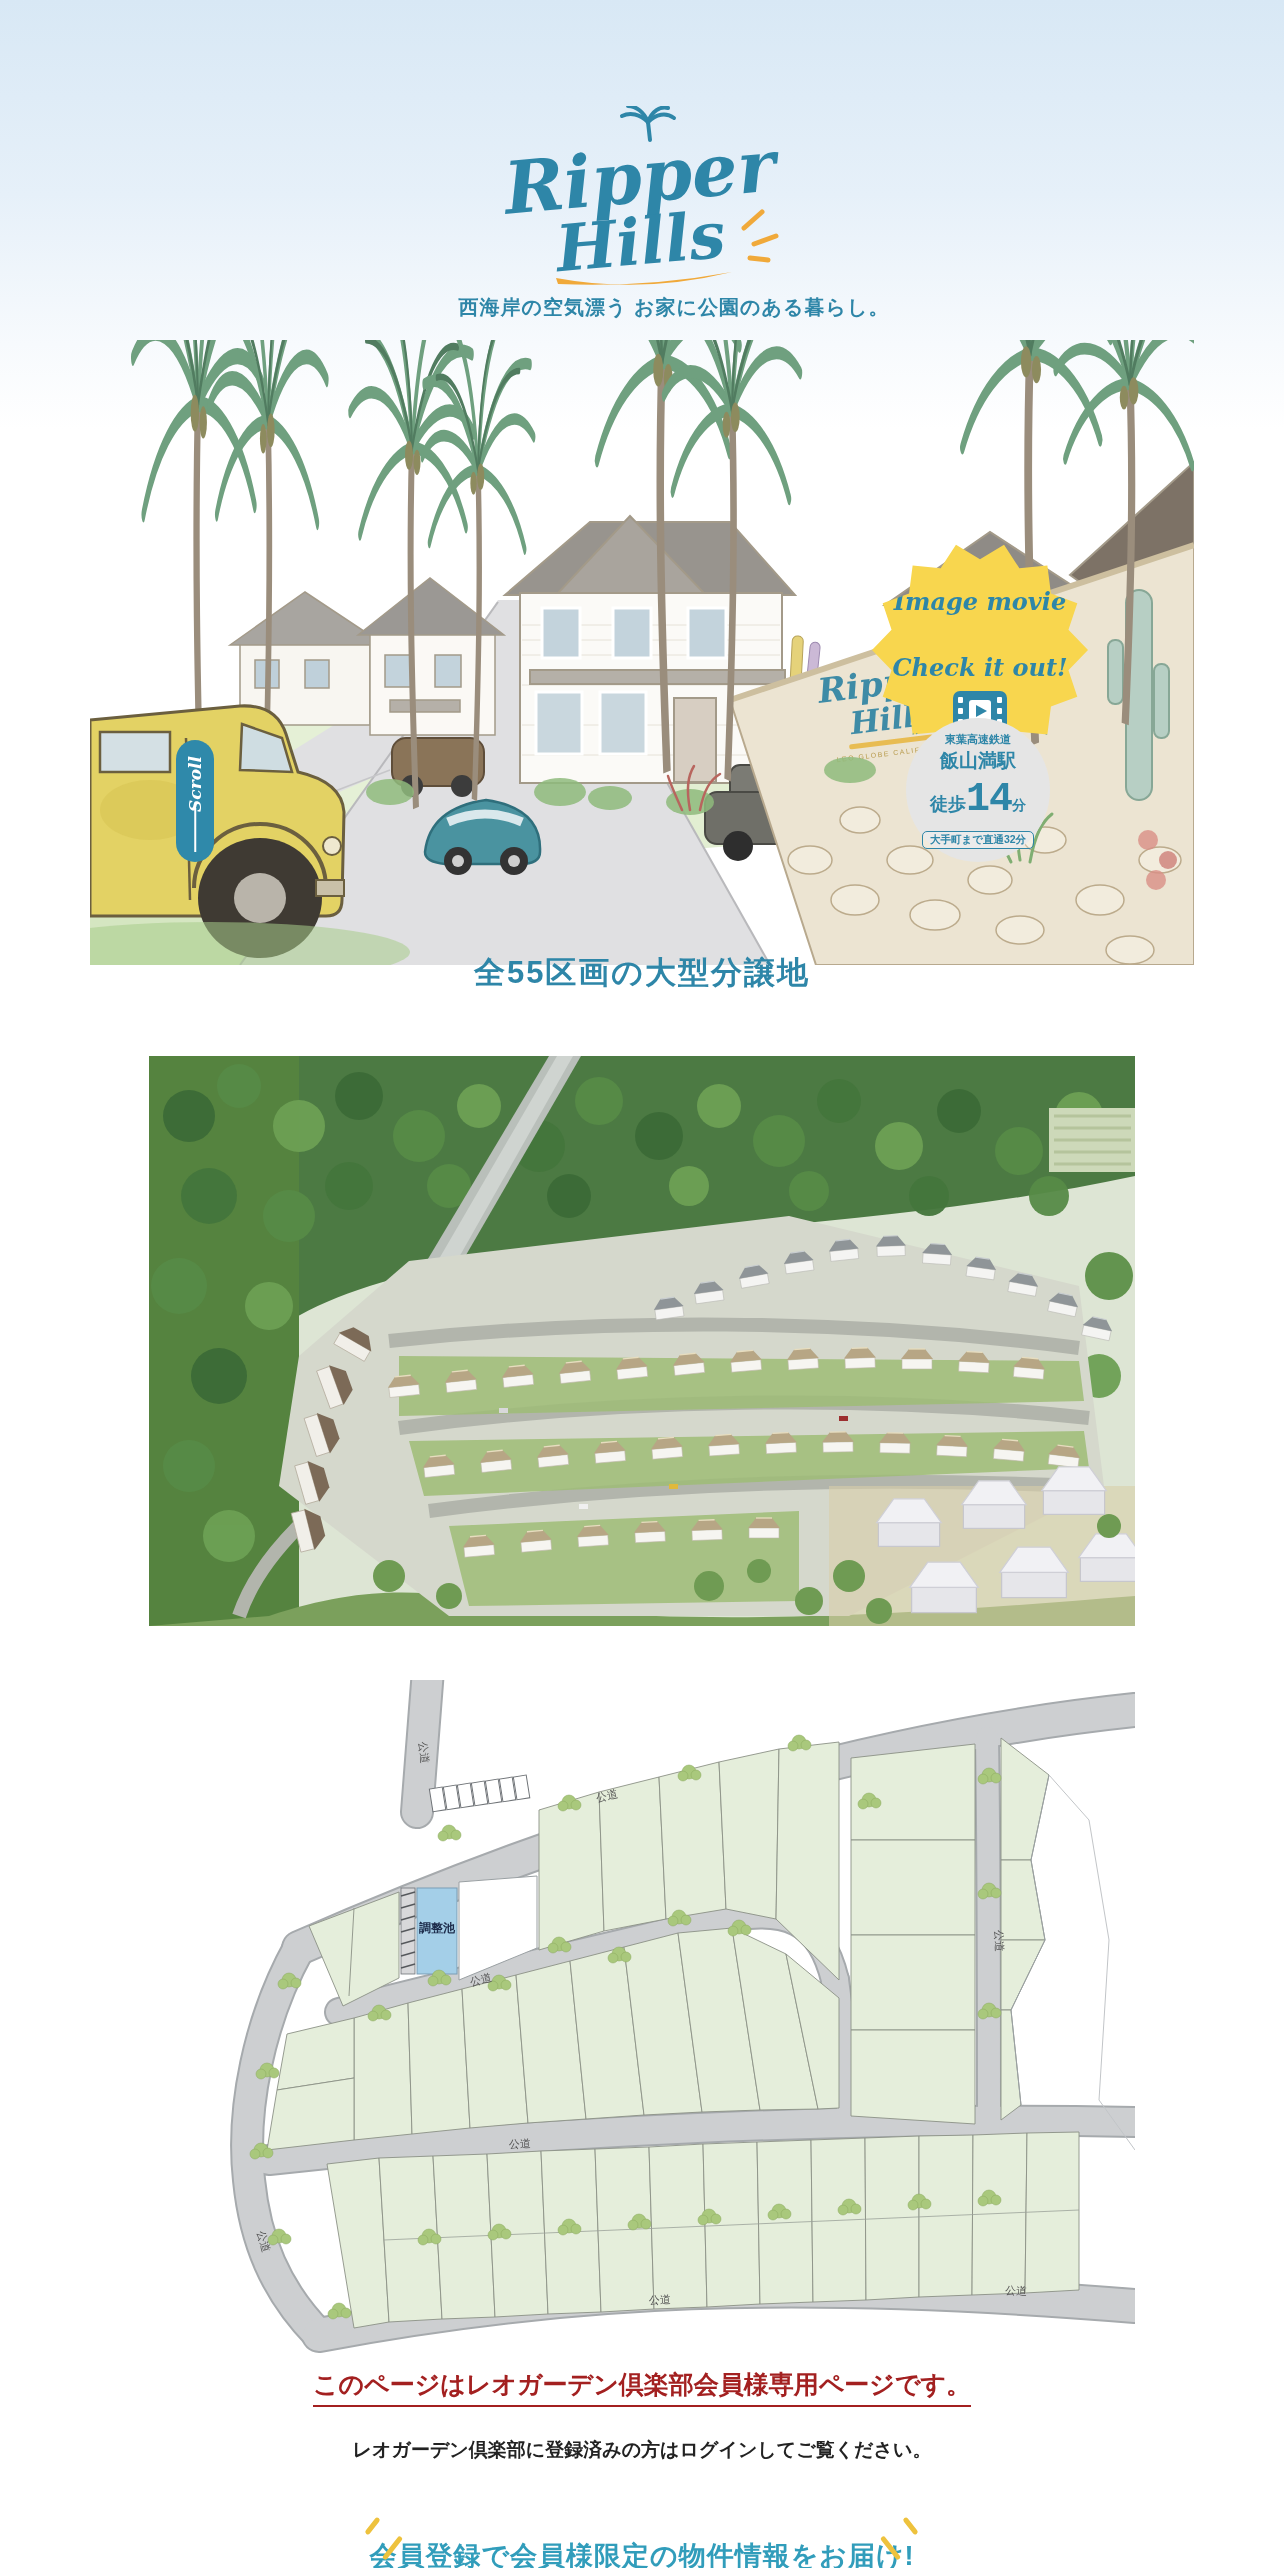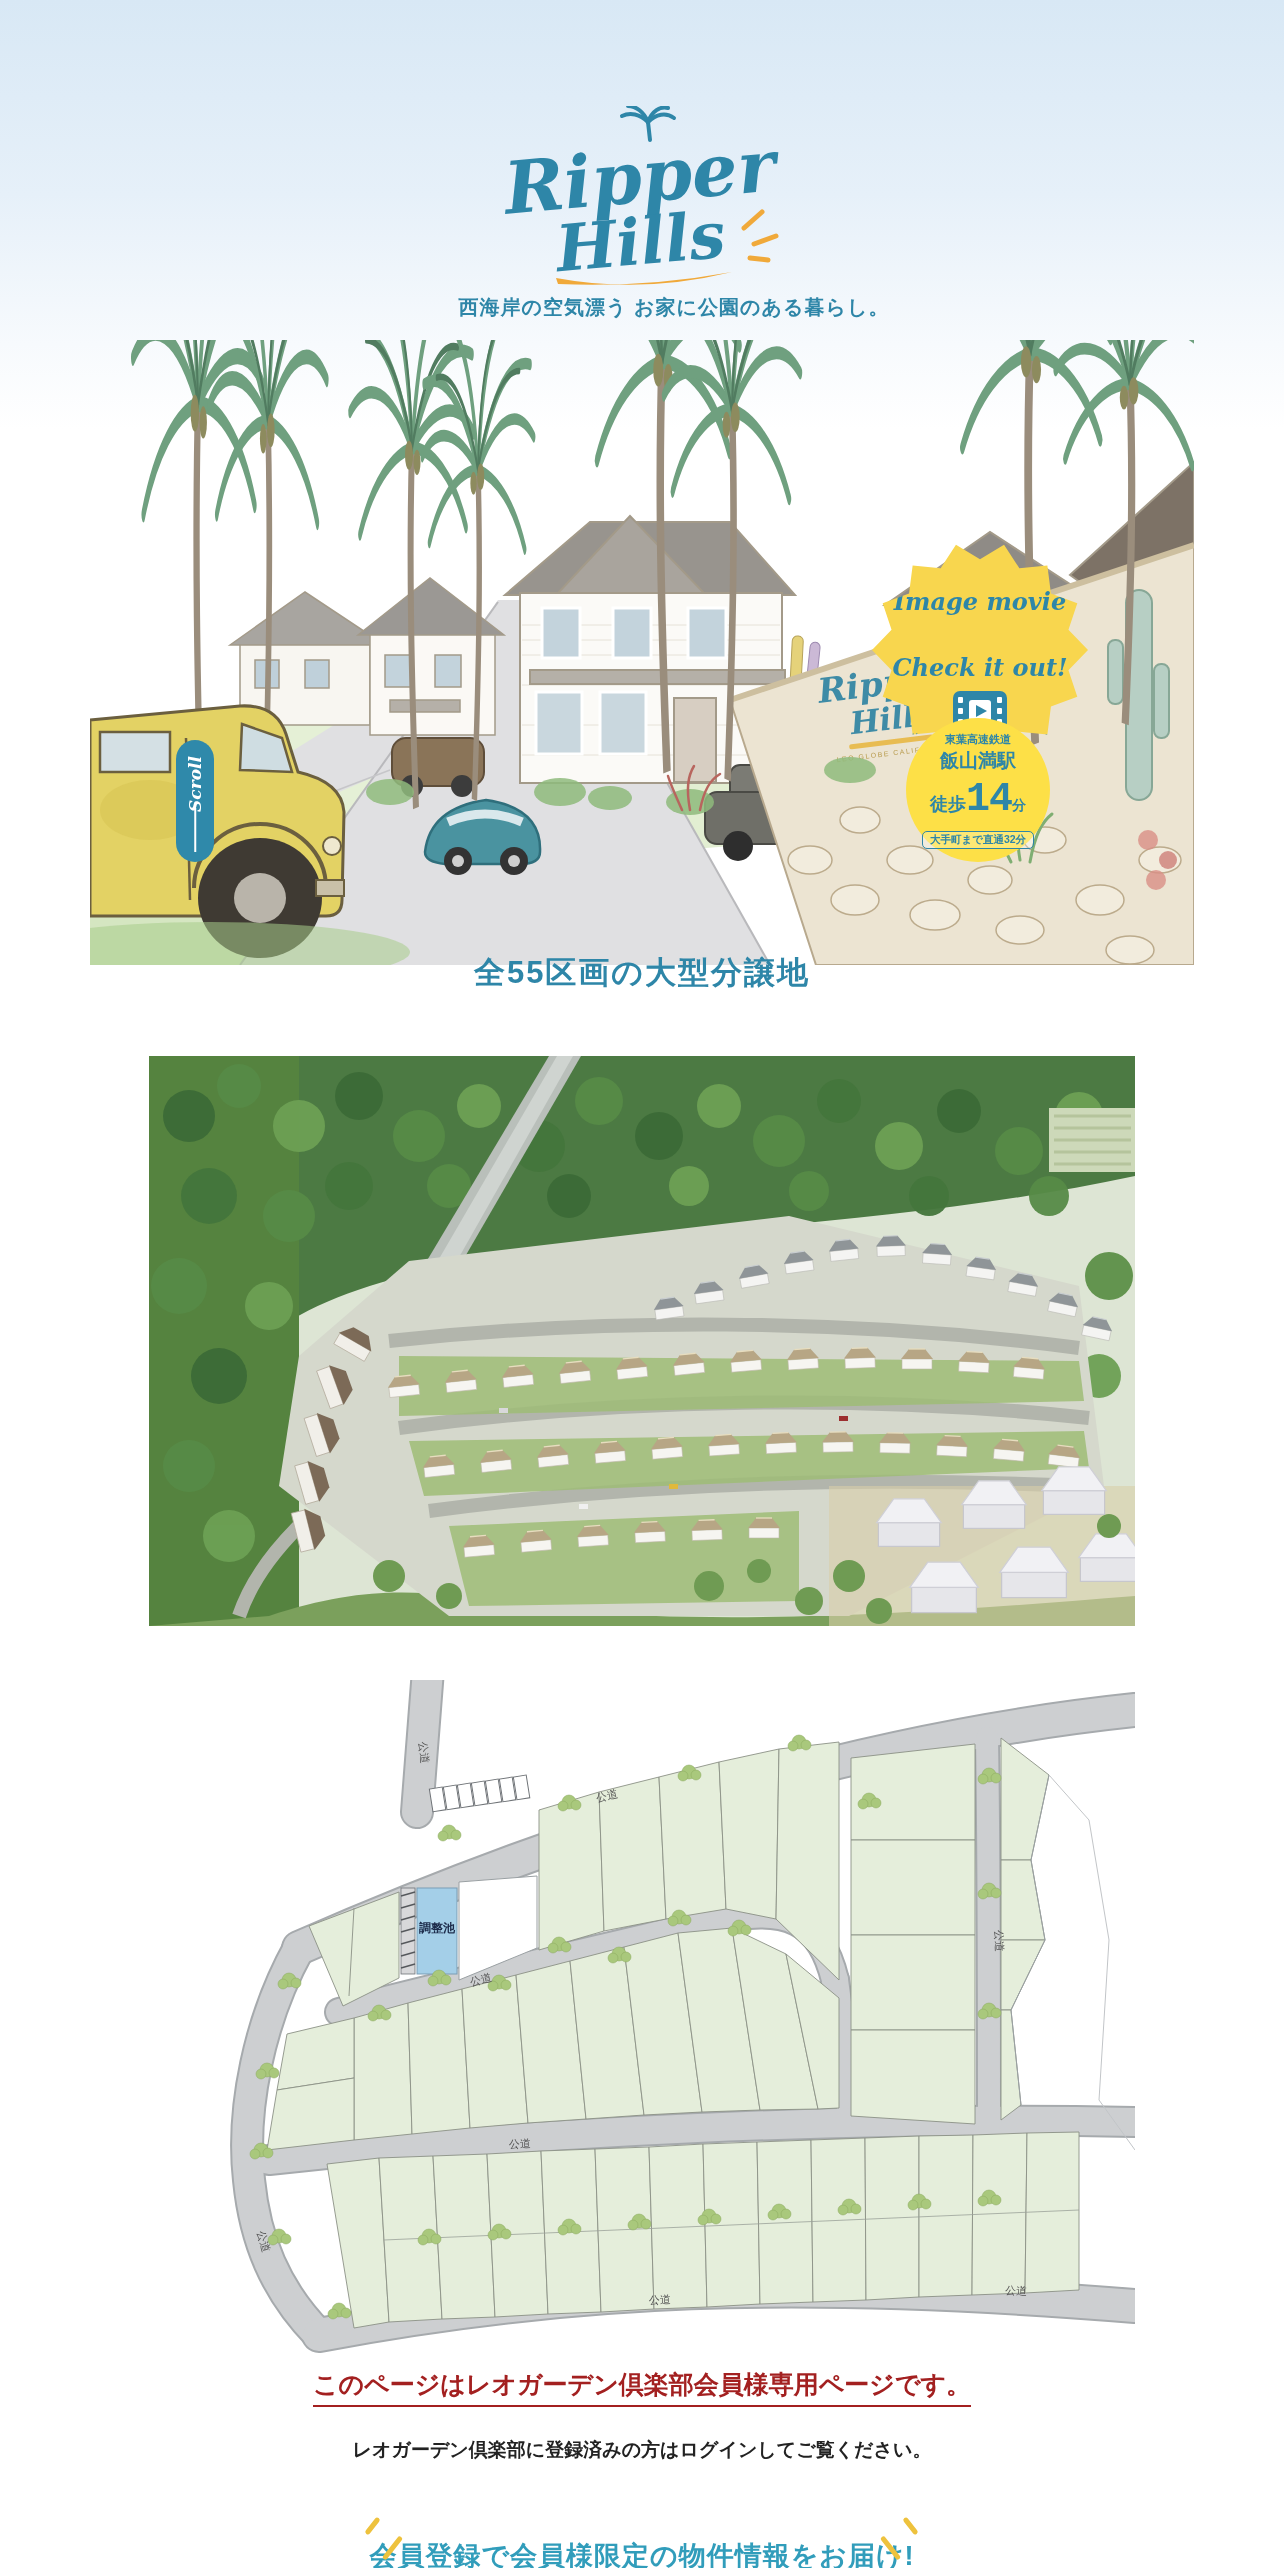--- a/index.html
+++ b/index.html
@@ -23,21 +23,21 @@
        transform-origin:center;color:#fff;font-family:"DejaVu Serif",serif;font-style:italic;
        font-weight:bold;font-size:17px;}
   .scroll-pill .line{position:absolute;left:50%;bottom:10px;width:1.5px;height:44px;background:#fff;transform:translateX(-50%);}
   .starburst{left:782px;top:202px;width:216px;height:216px;background:#f8d64e;cursor:pointer;
      clip-path:polygon(100% 50%,90.95% 59.35%,95.05% 71.69%,82.84% 76.19%,81.19% 89.1%,68.23% 87.85%,61.13% 98.75%,50% 92%,38.87% 98.75%,31.77% 87.85%,18.81% 89.1%,17.16% 76.19%,4.95% 71.69%,9.05% 59.35%,0% 50%,9.05% 40.65%,4.95% 28.31%,17.16% 23.81%,18.81% 10.9%,31.77% 12.15%,38.87% 1.25%,50% 8%,61.13% 1.25%,68.23% 12.15%,81.19% 10.9%,82.84% 23.81%,95.05% 28.31%,90.95% 40.65%);
      display:flex;flex-direction:column;align-items:center;justify-content:center;text-align:center;}
   .starburst .script{font-family:"DejaVu Serif",serif;font-style:italic;font-weight:bold;
      font-size:24px;color:#2e86a8;line-height:30px;margin-top:36px;}
   .starburst .cap{font-size:13px;font-weight:bold;color:#2e86a8;}
   .film{margin-top:8px;}
-  .station{left:816px;top:378px;width:144px;height:144px;background:#fde047;border-radius:50%;
+  .station{left:816px;top:378px;width:144px;height:144px;background:#e5e5e5;border-radius:50%;
      display:flex;flex-direction:column;align-items:center;justify-content:center;text-align:center;color:#2e86a8;}
   .station .rail{font-size:11px;font-weight:bold;}
   .station .sta{font-size:19px;font-weight:bold;margin-top:1px;}
   .station .walk{margin-top:3px;font-weight:bold;font-family:Liberation Mono, monospace;}
   .station .walk .w1{font-size:18px;} .station .walk .w2{font-size:40px;letter-spacing:-1px;} .station .walk .w3{font-size:14px;}
   .station .direct{margin-top:9px;border:1.5px solid #2e86a8;border-radius:5px;
      font-size:10.5px;font-weight:bold;padding:1px 7px;background:rgba(255,255,255,.25);}
   .img-block{display:block;}
 </style>
 </head>

